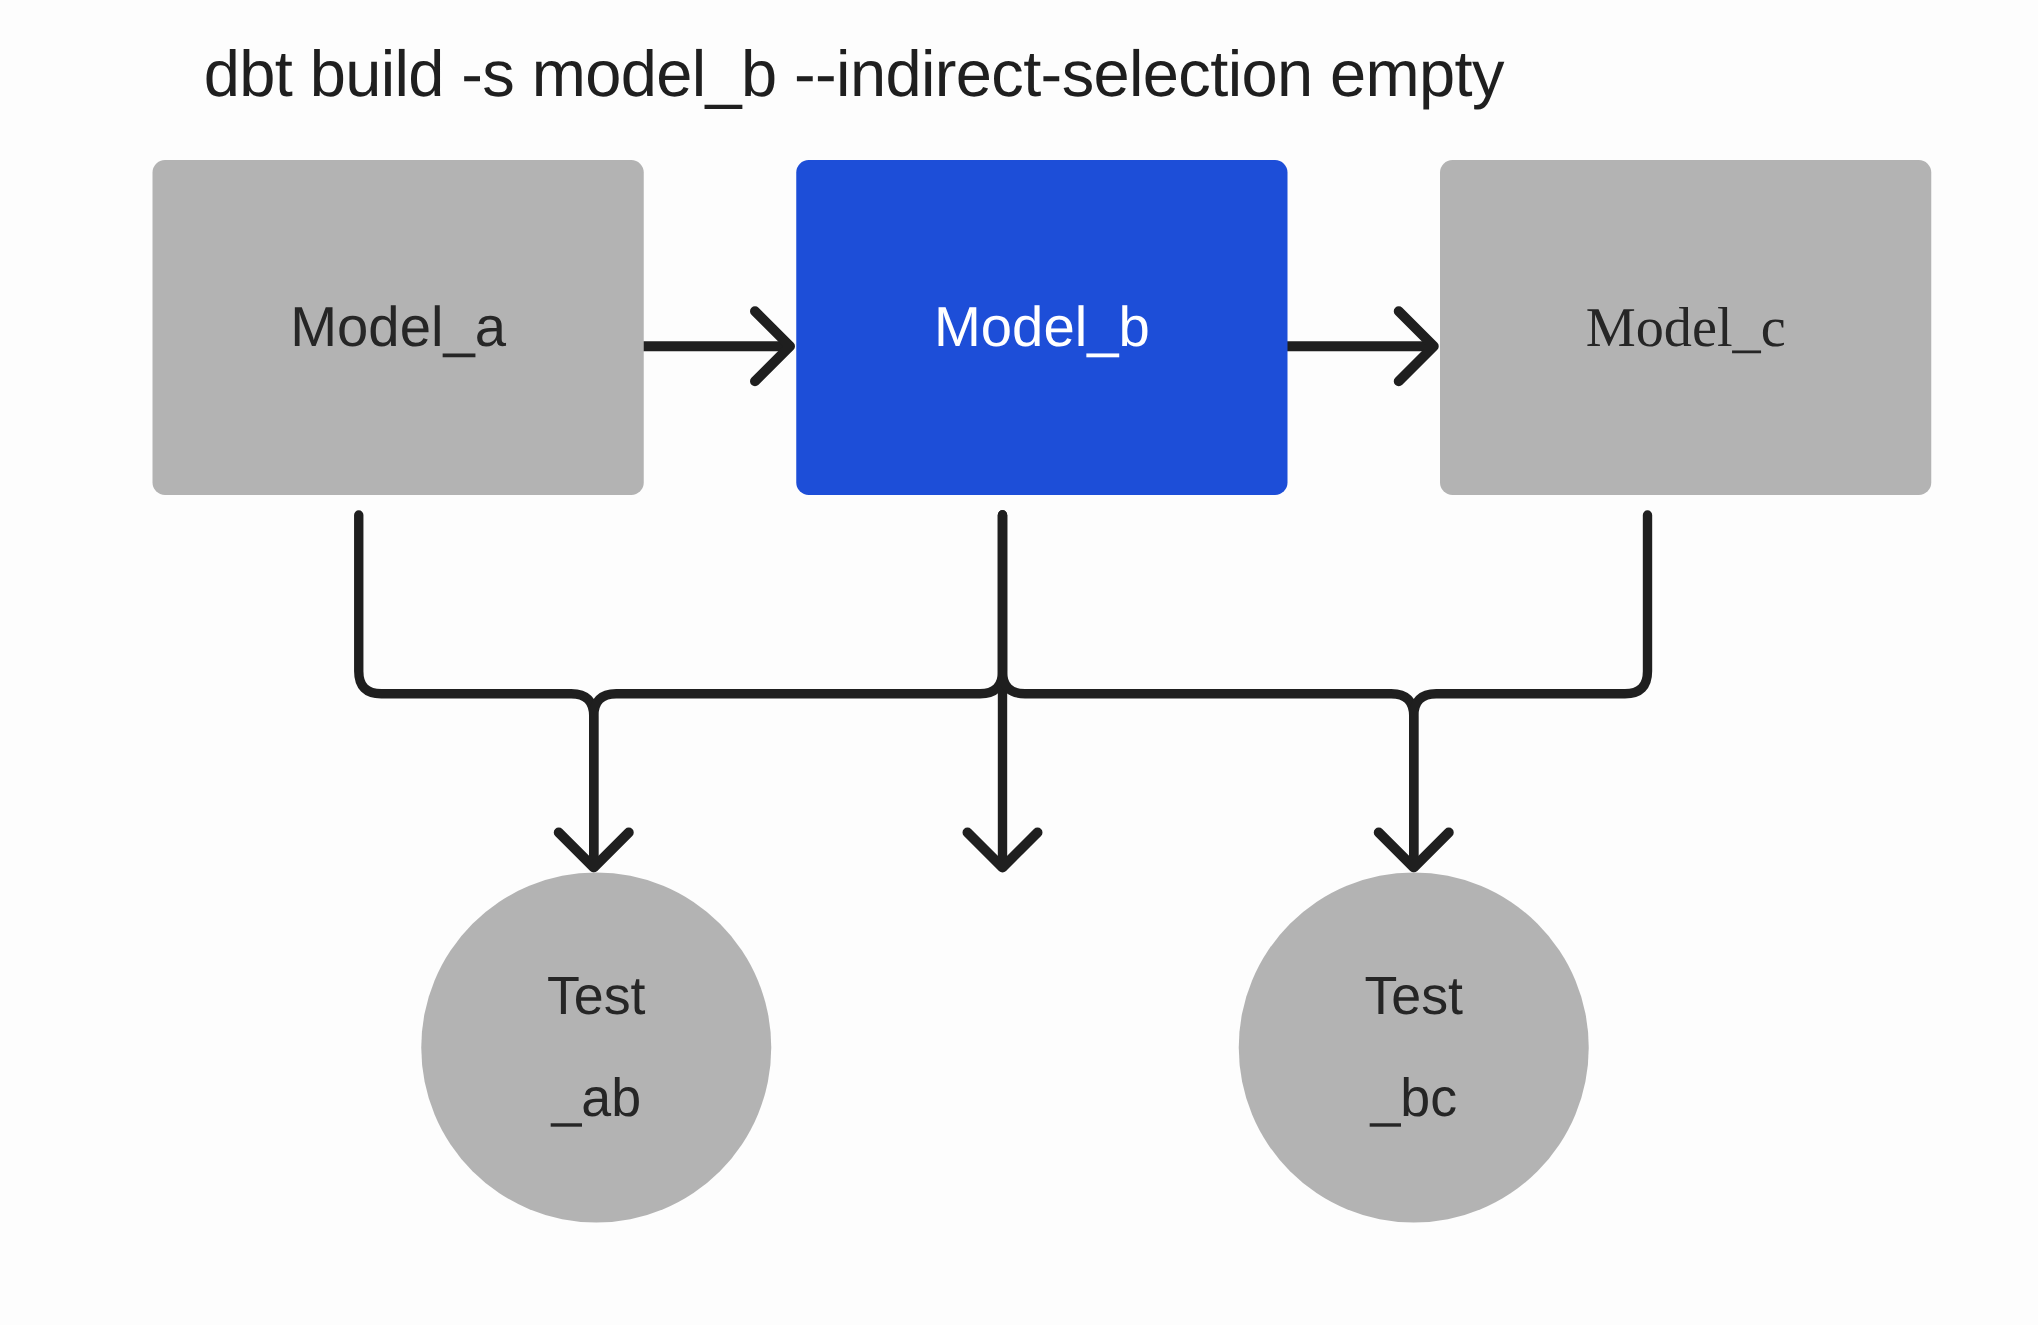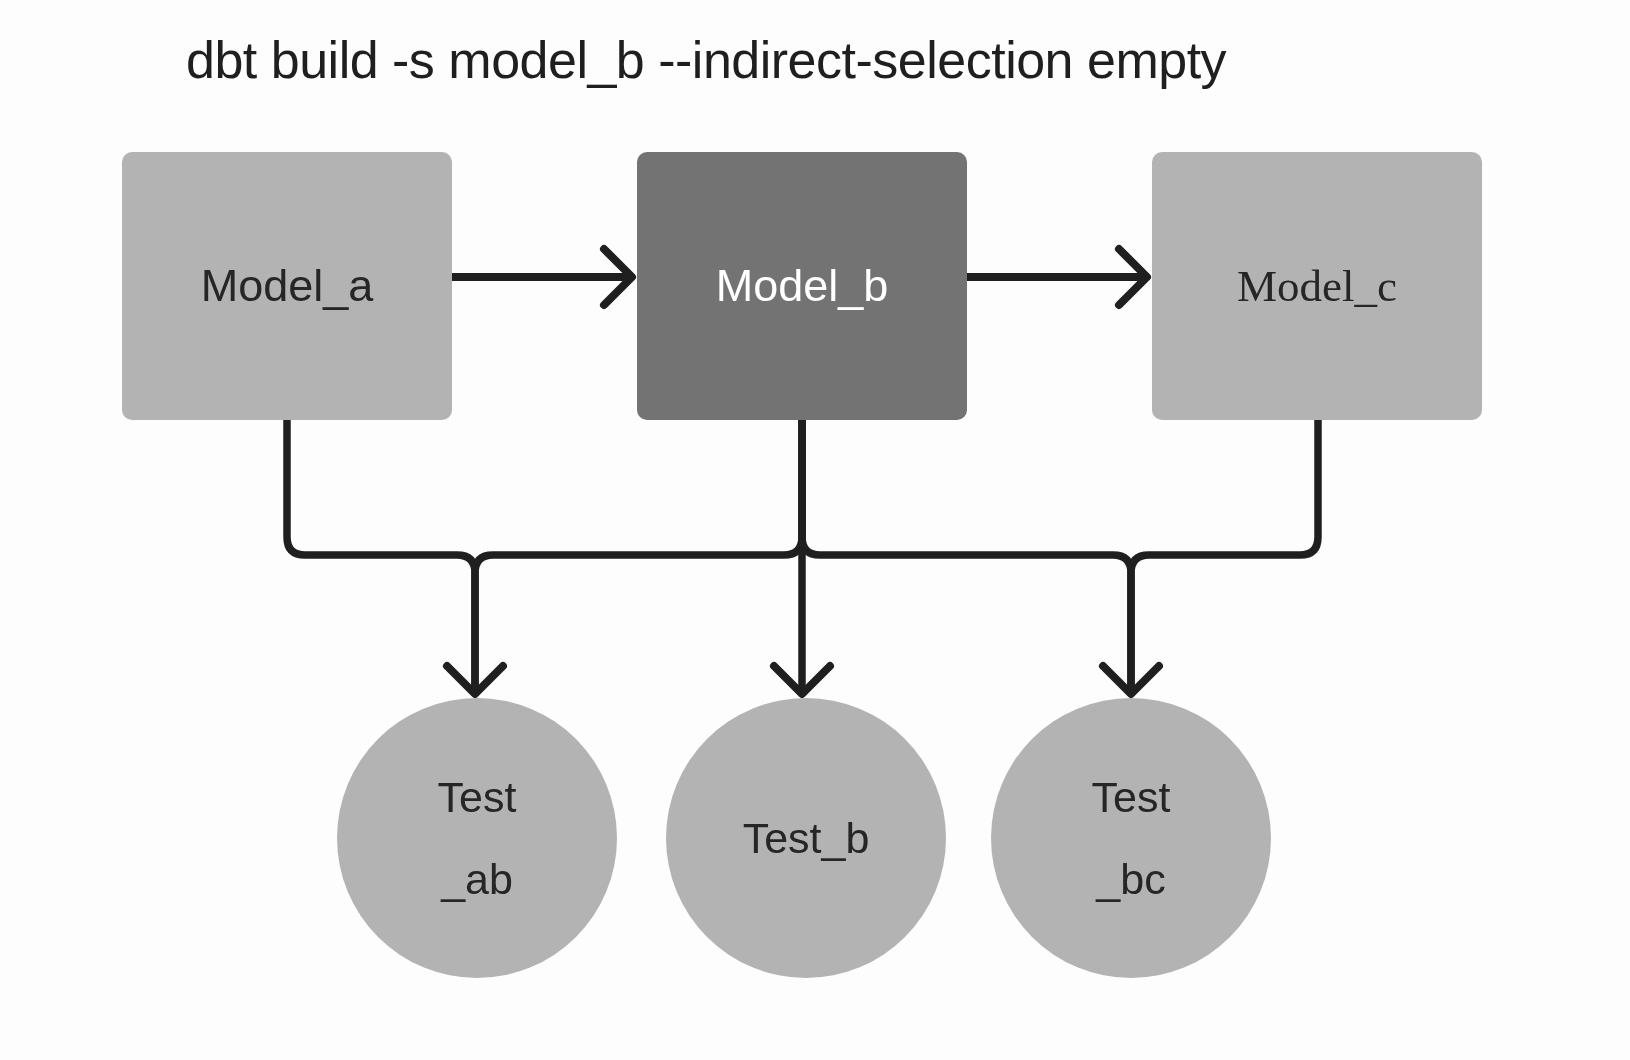--- a/index.html
+++ b/index.html
@@ -17,46 +17,45 @@
   }
   .diagram-title {
     position: absolute;
     left: 163px;
     top: 30px;
     font-size: 52px;
     font-weight: 500;
     letter-spacing: -0.5px;
     color: #1f1f1f;
     white-space: nowrap;
-    margin-left: 23px;
   }
   #edges-layer {
     position: absolute;
     left: 0;
     top: 0;
     width: 1630px;
     height: 1060px;
   }
   .node {
     position: absolute;
     display: flex;
     align-items: center;
     justify-content: center;
     text-align: center;
     box-sizing: border-box;
   }
   .node.rect {
-    width: 330px;
+    width: 393px;
     height: 268px;
-    top: 152px;
+    top: 128px;
     border-radius: 10px;
     background: #b3b3b3;
   }
   .node.rect.selected {
-    background: #737373;
+    background: #1d4ed8;
   }
   .node.circle {
     width: 280px;
     height: 280px;
     top: 698px;
     border-radius: 50%;
     background: #b3b3b3;
   }
   .node-label {
     font-size: 45px;
@@ -124,25 +123,20 @@
     <span class="node-label">Model_c</span>
   </div>
 
   <div id="test-ab" class="node circle">
     <span class="node-label">
       <span class="line">Test</span>
       <span class="line">_ab</span>
     </span>
   </div>
 
-  <div id="test-b" class="node circle">
-    <span class="node-label">
-      <span class="line">Test_b</span>
-    </span>
-  </div>
 
   <div id="test-bc" class="node circle">
     <span class="node-label">
       <span class="line">Test</span>
       <span class="line">_bc</span>
     </span>
   </div>
 
 </div>
 

